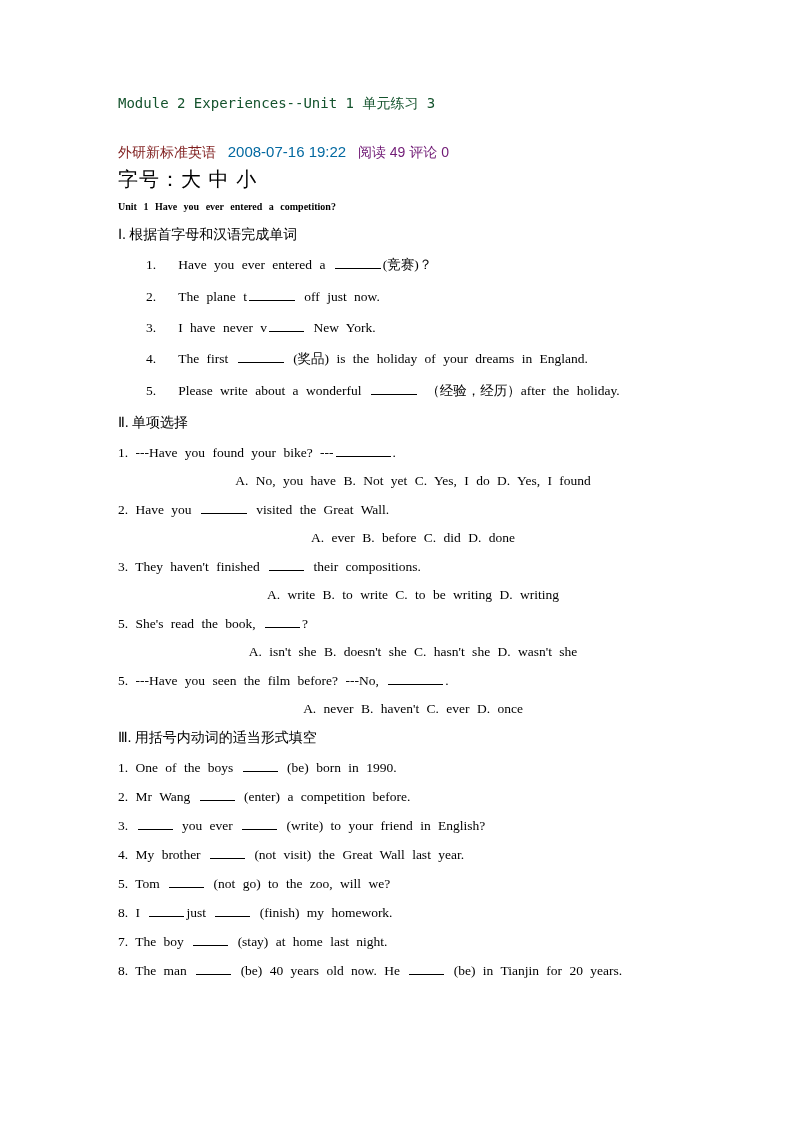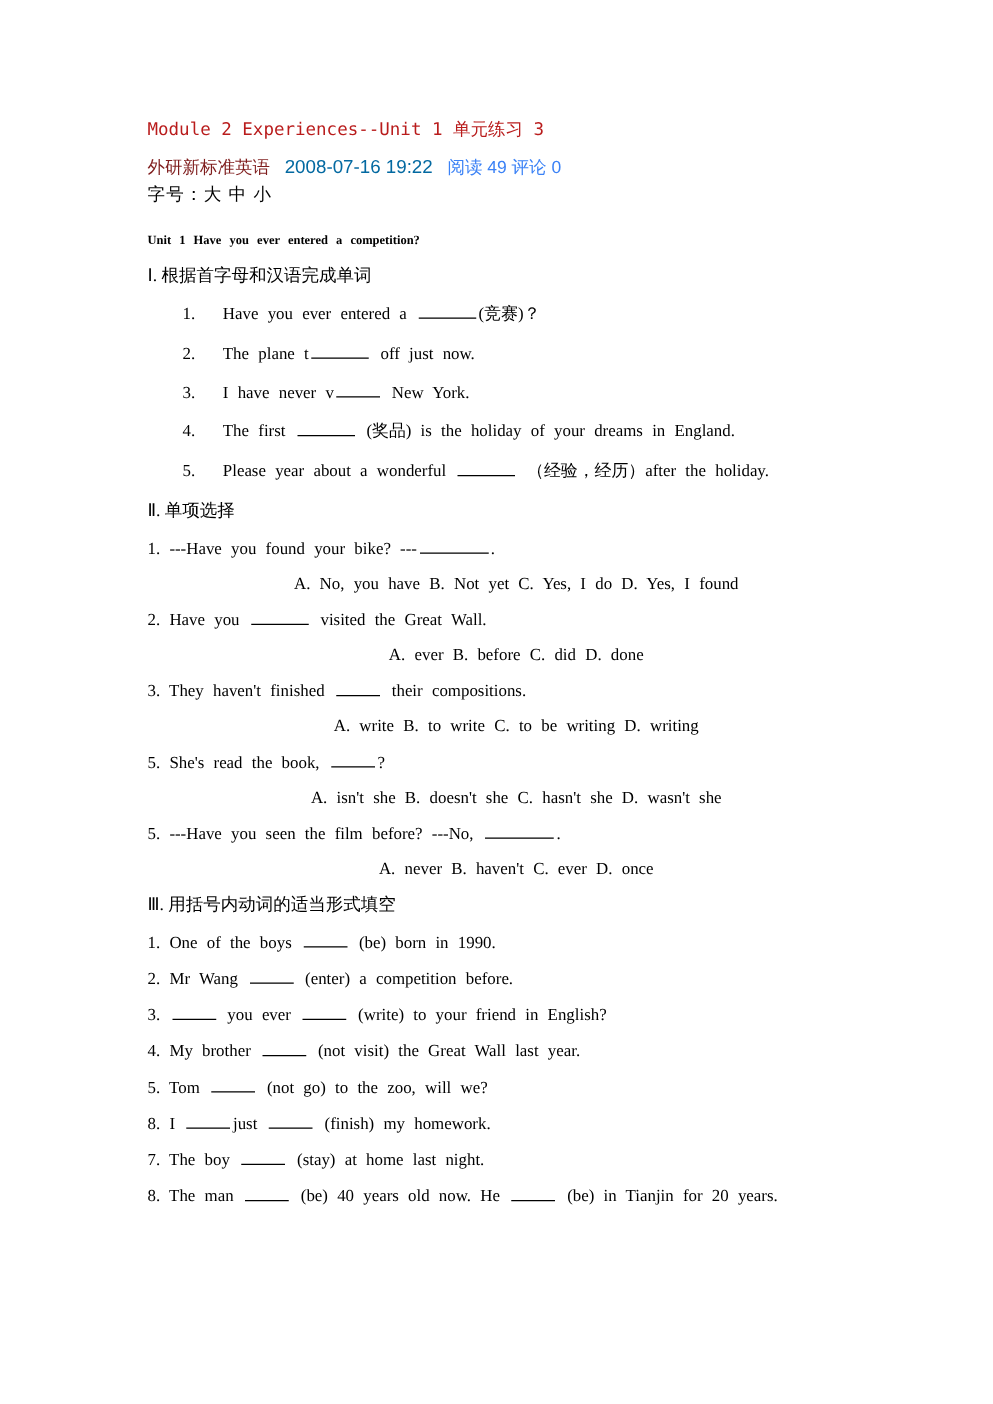--- a/index.html
+++ b/index.html
@@ -10,48 +10,48 @@
     width: 794px;
     height: 1123px;
     position: relative;
   }
   .page {
     padding: 95px 110px 60px 118px;
   }
   .title {
     font-family: "SimSun", "宋体", monospace;
     font-size: 14px;
-    color: #b91c1c;
-    margin-bottom: 12px;
+    color: #14532d;
+    margin-bottom: 30px;
   }
   .meta-line {
     font-size: 15px;
     margin-bottom: 4px;
   }
   .meta-link {
     color: #7f1d1d;
     font-family: "SimSun", "宋体", sans-serif;
     font-size: 14px;
   }
   .meta-date {
     font-family: Arial, "SimSun", sans-serif;
     font-size: 15px;
     color: #0369a1;
     margin-left: 8px;
   }
   .meta-stats {
     font-family: "SimSun", "宋体", sans-serif;
     font-size: 14px;
-    color: #3b82f6;
+    color: #701a75;
     margin-left: 8px;
   }
   .font-size-line {
     font-family: "SimSun", "宋体", sans-serif;
-    font-size: 14px;
-    margin-bottom: 22px;
+    font-size: 20px;
+    margin-bottom: 8px;
     letter-spacing: 1px;
   }
   .unit-title {
     font-family: "Times New Roman", "SimSun", serif;
     font-size: 10px;
     font-weight: bold;
     word-spacing: 4px;
     margin-bottom: 14px;
   }
   .section-heading {
@@ -120,21 +120,21 @@
   <div class="q-numbered">
     <span>2.</span>&nbsp;&nbsp;&nbsp;<span>The plane t</span><span class="blank"></span><span> off just now.</span>
   </div>
   <div class="q-numbered">
     <span>3.</span>&nbsp;&nbsp;&nbsp;<span>I have never v</span><span class="blank w35"></span><span> New York.</span>
   </div>
   <div class="q-numbered">
     <span>4.</span>&nbsp;&nbsp;&nbsp;<span>The first </span><span class="blank"></span><span> (奖品) is the holiday of your dreams in England.</span>
   </div>
   <div class="q-numbered">
-    <span>5.</span>&nbsp;&nbsp;&nbsp;<span>Please year about a wonderful </span><span class="blank"></span><span> （经验，经历）after the holiday.</span>
+    <span>5.</span>&nbsp;&nbsp;&nbsp;<span>Please write about a wonderful </span><span class="blank"></span><span> （经验，经历）after the holiday.</span>
   </div>
 
   <div class="section-heading">Ⅱ. 单项选择</div>
 
   <div class="q-line"><span>1. ---Have you found your bike?   ---</span><span class="blank w55"></span><span>.</span></div>
   <div class="options">A. No, you have     B. Not yet    C. Yes, I do    D. Yes, I found</div>
 
   <div class="q-line"><span>2. Have you </span><span class="blank"></span><span> visited the Great Wall.</span></div>
   <div class="options">A. ever     B. before    C. did    D. done</div>
 

